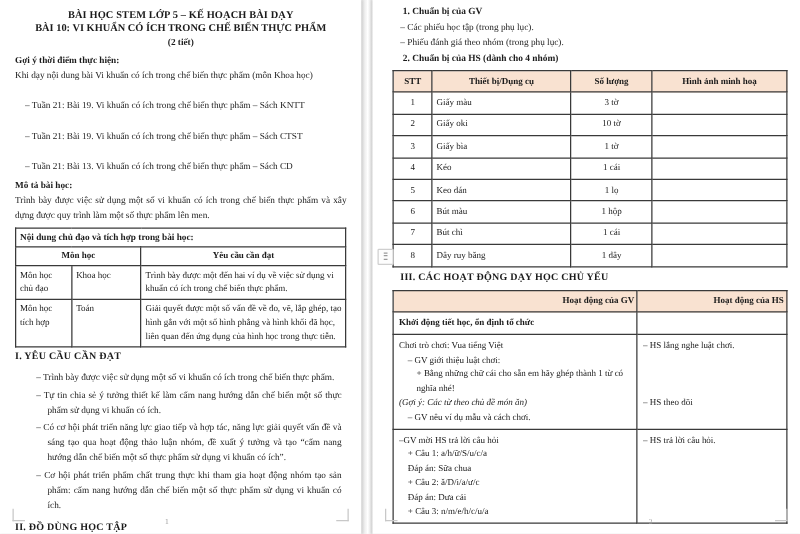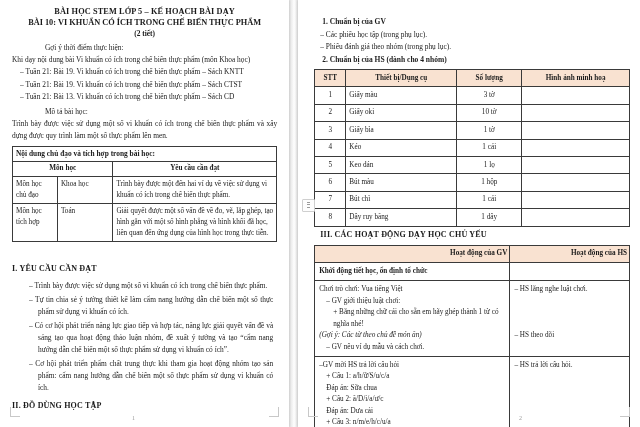--- a/index.html
+++ b/index.html
@@ -33,21 +33,21 @@
     padding: 6px 12px 0 12px;
     box-shadow: 1px 0 2px rgba(0,0,0,0.10);
   }
   .gutter {
     width: 10px;
     height: 427px;
     background: linear-gradient(to right,#e3e3e3,#f6f6f6 45%,#ffffff 55%,#e0e0e0);
   }
   .page-right {
     width: 376px;
-    padding: 16px 10px 0 16px;
+    padding: 3px 10px 0 16px;
     box-shadow: -1px 0 2px rgba(0,0,0,0.10);
   }
 
   
   .doc-title {
     text-align: center;
     font-weight: bold;
     font-size: 8.3px;
     line-height: 11px;
     letter-spacing: 0.1px;
@@ -58,41 +58,41 @@
     font-size: 8.3px;
     line-height: 11px;
   }
   .doc-duration {
     text-align: center;
     font-weight: bold;
     font-size: 7.4px;
     line-height: 12px;
   }
   .lead-bold {
-    font-weight: normal;
+    font-weight: bold;
     font-size: 7.4px;
     line-height: 12px;
     margin-top: 2px;
-    margin-left: 33px;
   }
   .para {
     font-size: 7.4px;
     line-height: 12px;
     text-align: justify;
   }
   .dash-line {
     font-size: 7.4px;
     line-height: 12.5px;
     padding-left: 8px;
+    margin-top: 12px;
   }
   .sec-head {
     font-weight: bold;
     font-size: 8px;
     line-height: 14px;
-    margin-top: 20px;
+    margin-top: 0;
     letter-spacing: 0.2px;
   }
   .bullets {
     margin: 4px;
     padding: 0;
     list-style: none;
   }
   .bullets li {
     font-size: 7.4px;
     line-height: 12.2px;

